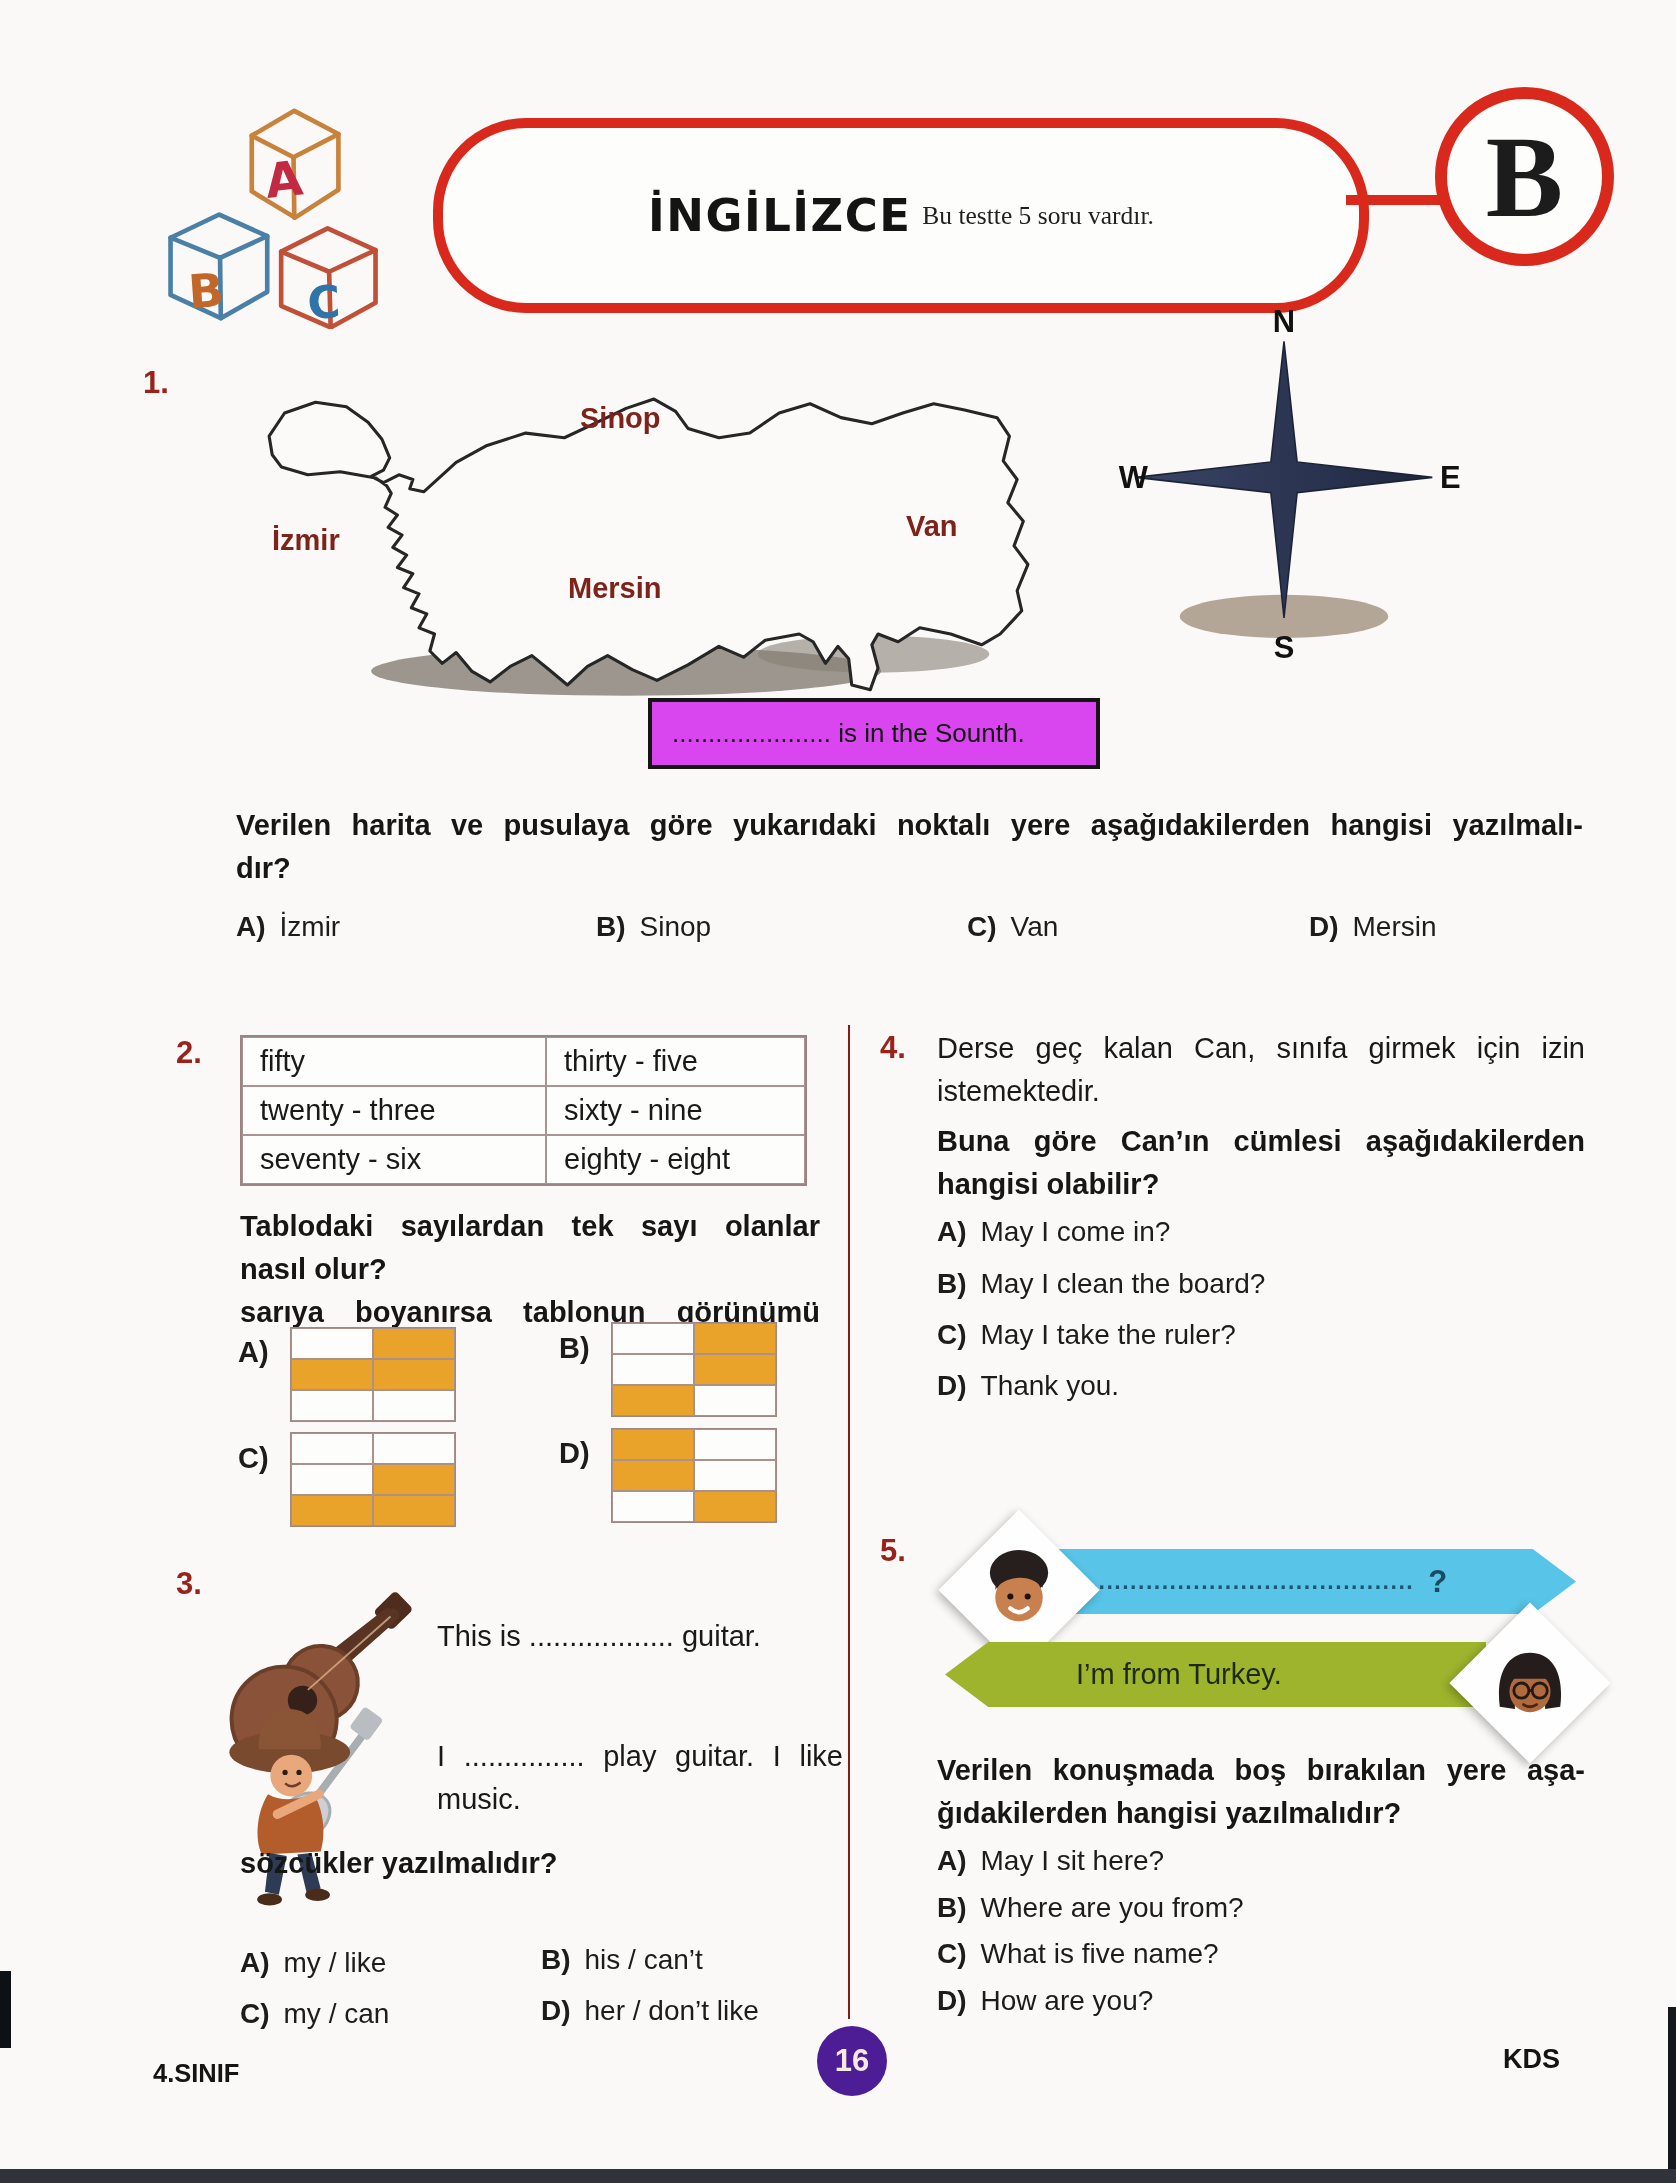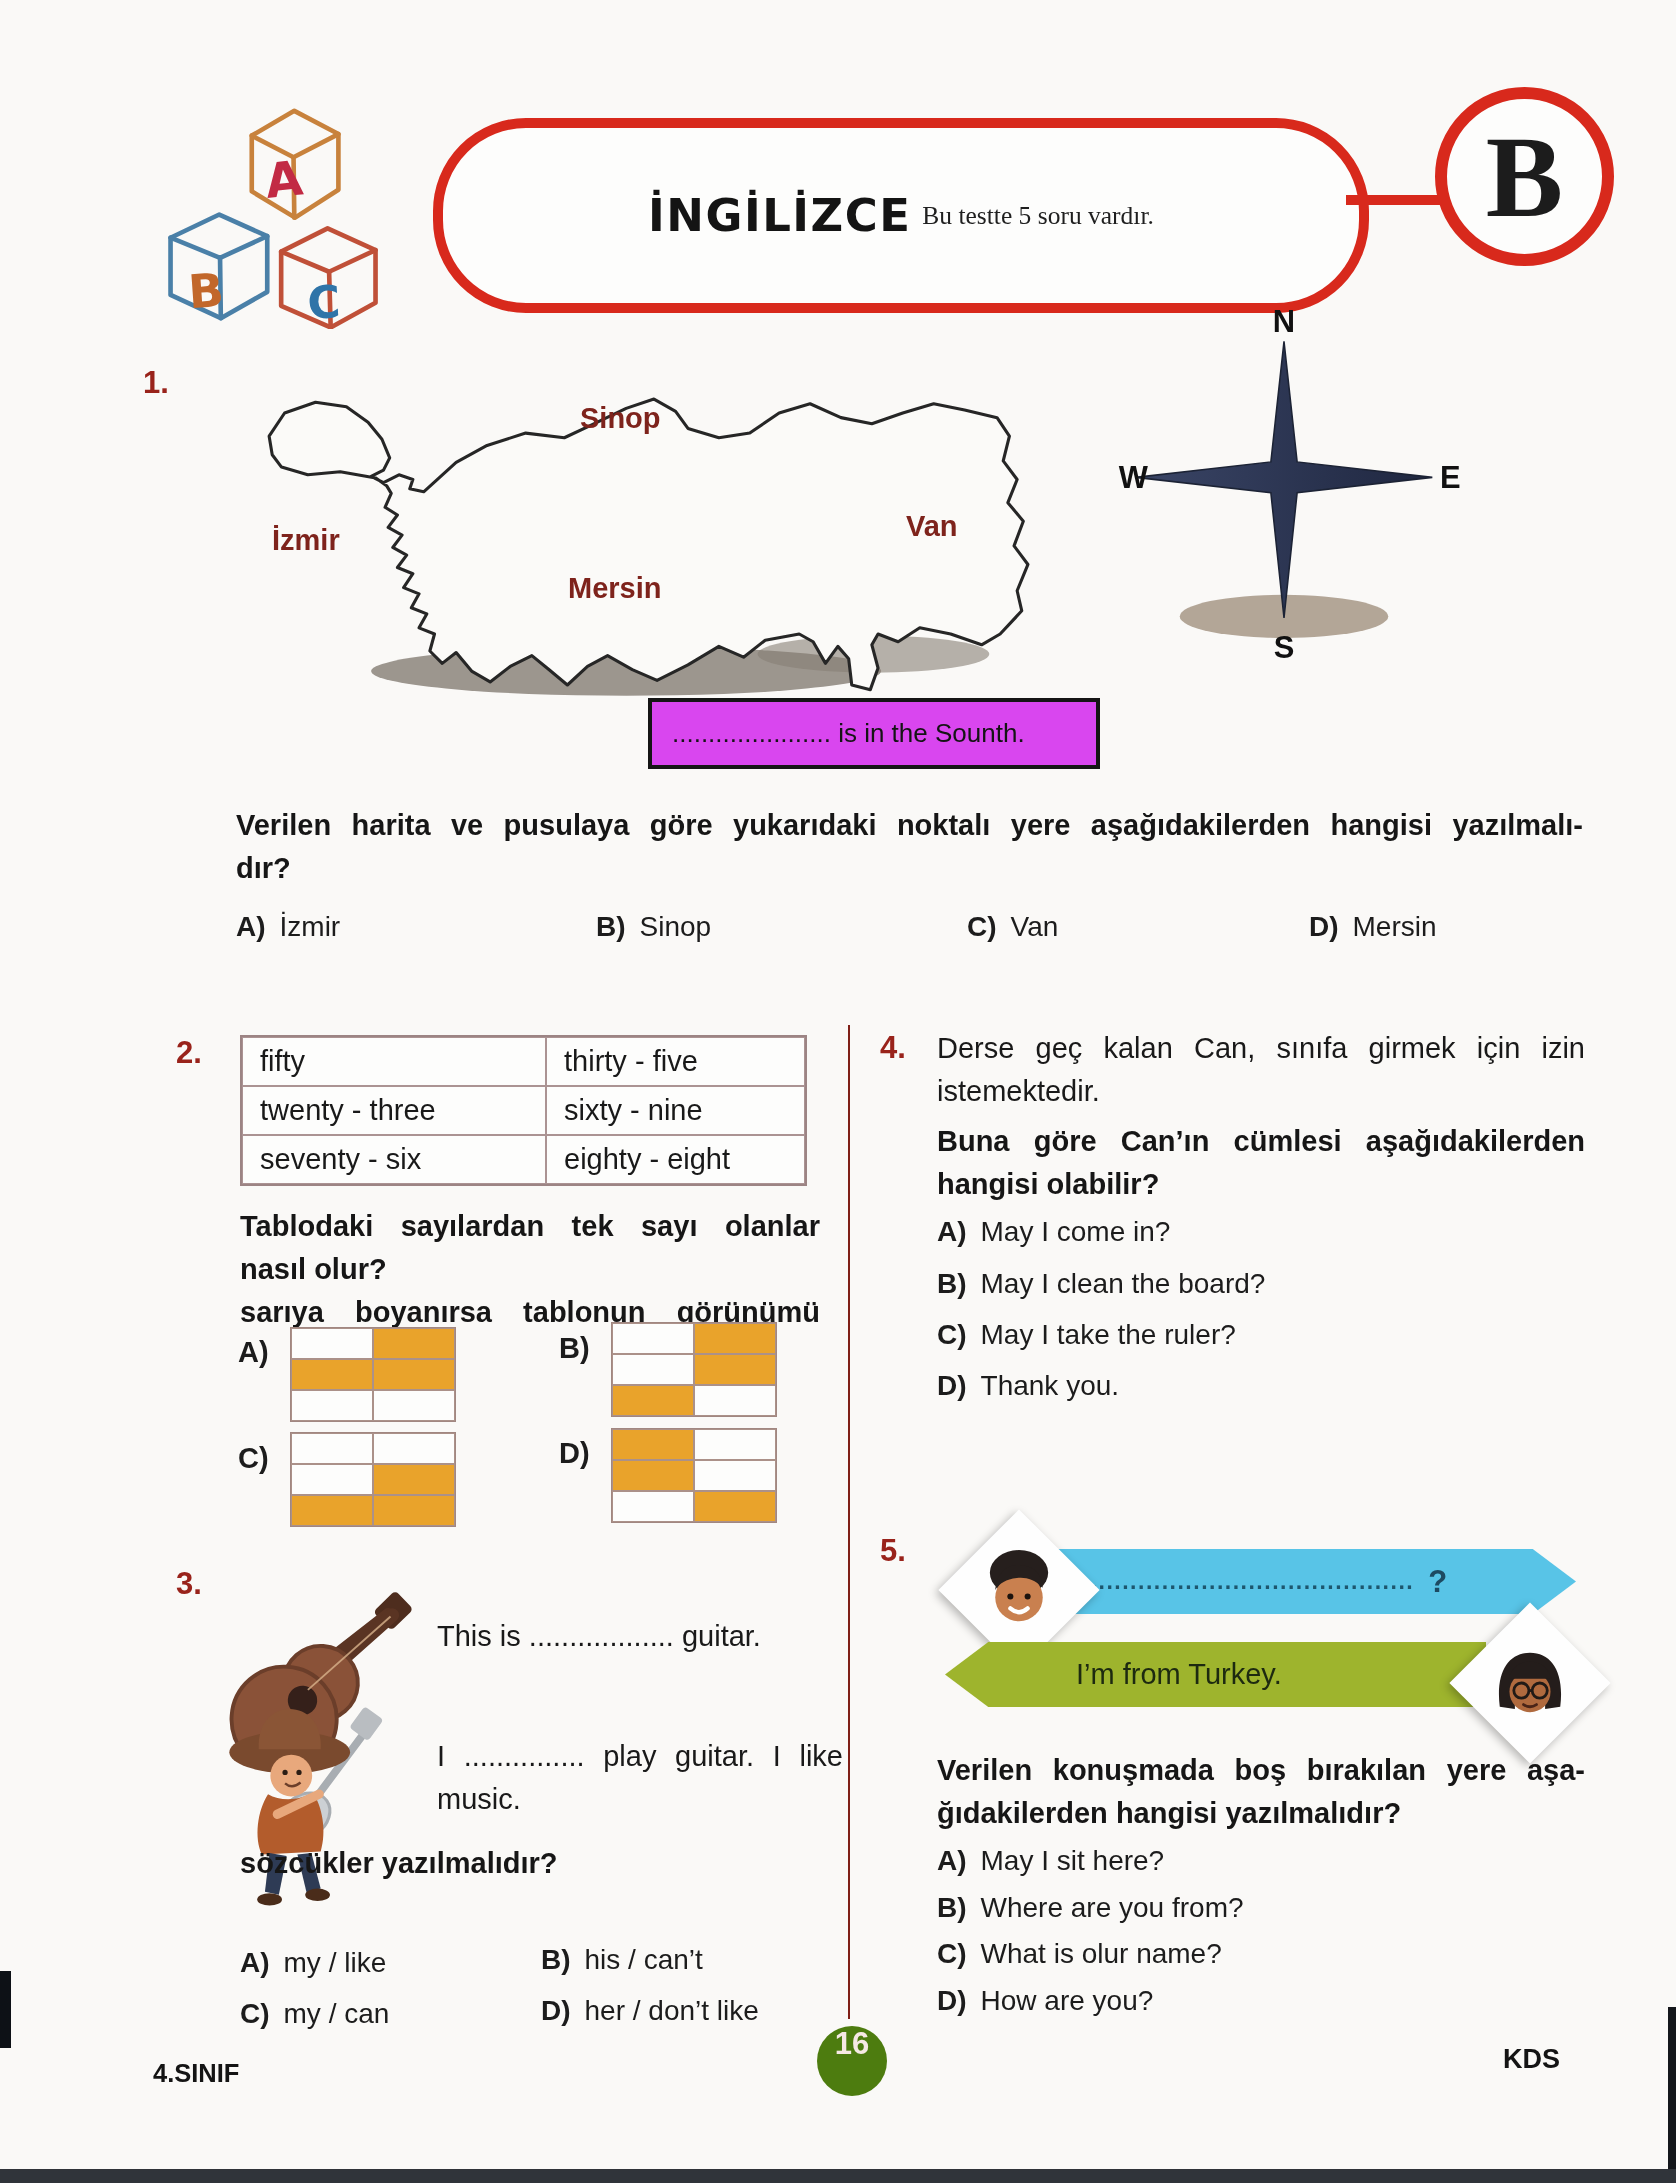--- a/index.html
+++ b/index.html
@@ -43,21 +43,21 @@
              display:grid;grid-template-columns:1fr 1fr;grid-template-rows:1fr 1fr 1fr;background:#fdfdfc;}
   .mini-cell{border:1.2px solid #ab9189;}
   .mini-cell.filled{background:#e9a32b;}
   .mini-label{position:absolute;font-weight:bold;font-size:29px;color:#1c1c1c;}
 
   
   .divider{position:absolute;left:848px;top:1025px;width:2.3px;height:994px;background:#7f1f17;}
   .footer-grade{position:absolute;left:153px;top:2059px;font-weight:bold;font-size:25.5px;color:#141414;}
   .footer-brand{position:absolute;left:1503px;top:2044px;font-weight:bold;font-size:27px;color:#141414;}
   .page-circle{position:absolute;left:817px;top:2026px;width:70px;height:70px;border-radius:50%;
-               background:#4d7c0f;display:flex;align-items:flex-start;justify-content:center;}
+               background:#4c1d95;display:flex;align-items:center;justify-content:center;}
   .page-circle span{color:#f6e9e4;font-weight:bold;font-size:31px;}
 
   
   .banner{position:absolute;height:65px;display:flex;align-items:center;filter:drop-shadow(0 2.3px 2.3px rgba(0,0,0,.18));}
   .banner-blue{left:1035px;top:1549px;width:541px;background:#58c4e7;
                clip-path:polygon(0 0,92% 0,100% 50%,92% 100%,0 100%);}
   .banner-blue .dots{margin-left:32px;font-size:23px;font-weight:bold;letter-spacing:1.5px;color:#1d566e;}
   .banner-blue .qm{margin-left:14px;font-size:31px;font-weight:bold;color:#1d4a62;}
   .banner-green{left:945px;top:1642px;width:541px;background:#9eb42d;
                 clip-path:polygon(8% 0,100% 0,100% 100%,8% 100%,0 50%);}
@@ -331,21 +331,21 @@
     </div>
   </div>
 
   <div class="abs" style="left:937px;top:1749px;width:648px;">
     <div class="qline just">Verilen konuşmada boş bırakılan yere aşa-</div>
     <div class="qline">ğıdakilerden hangisi yazılmalıdır?</div>
   </div>
 
   <div class="abs opt" style="left:937px;top:1845px;"><span class="k">A)</span><span>May I sit here?</span></div>
   <div class="abs opt" style="left:937px;top:1892px;"><span class="k">B)</span><span>Where are you from?</span></div>
-  <div class="abs opt" style="left:937px;top:1938px;"><span class="k">C)</span><span>What is olur name?</span></div>
+  <div class="abs opt" style="left:937px;top:1938px;"><span class="k">C)</span><span>What is five name?</span></div>
   <div class="abs opt" style="left:937px;top:1985px;"><span class="k">D)</span><span>How are you?</span></div>
 
   <div class="footer-grade">4.SINIF</div>
   <div class="page-circle">
     <span>16</span>
   </div>
   <div class="footer-brand">KDS</div>
 
   <div class="edge" style="left:0;top:1971px;width:10.8px;height:77px;background:#0d1116;"></div>
   <div class="edge" style="left:1668px;top:2007px;width:8.5px;height:176px;"></div>

